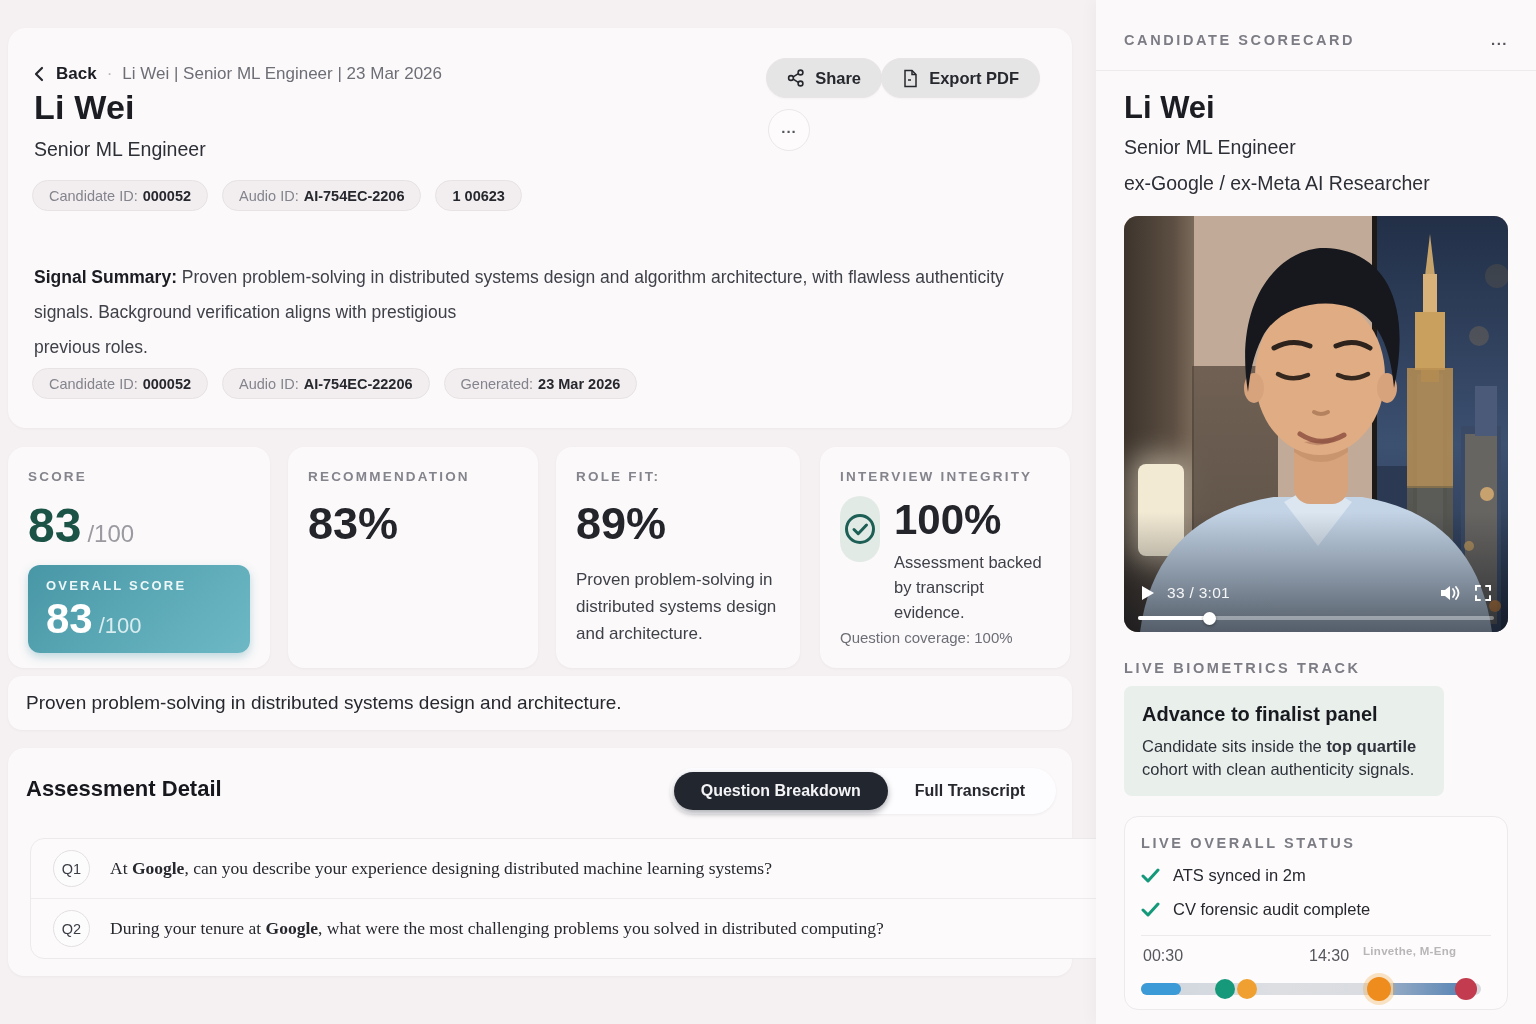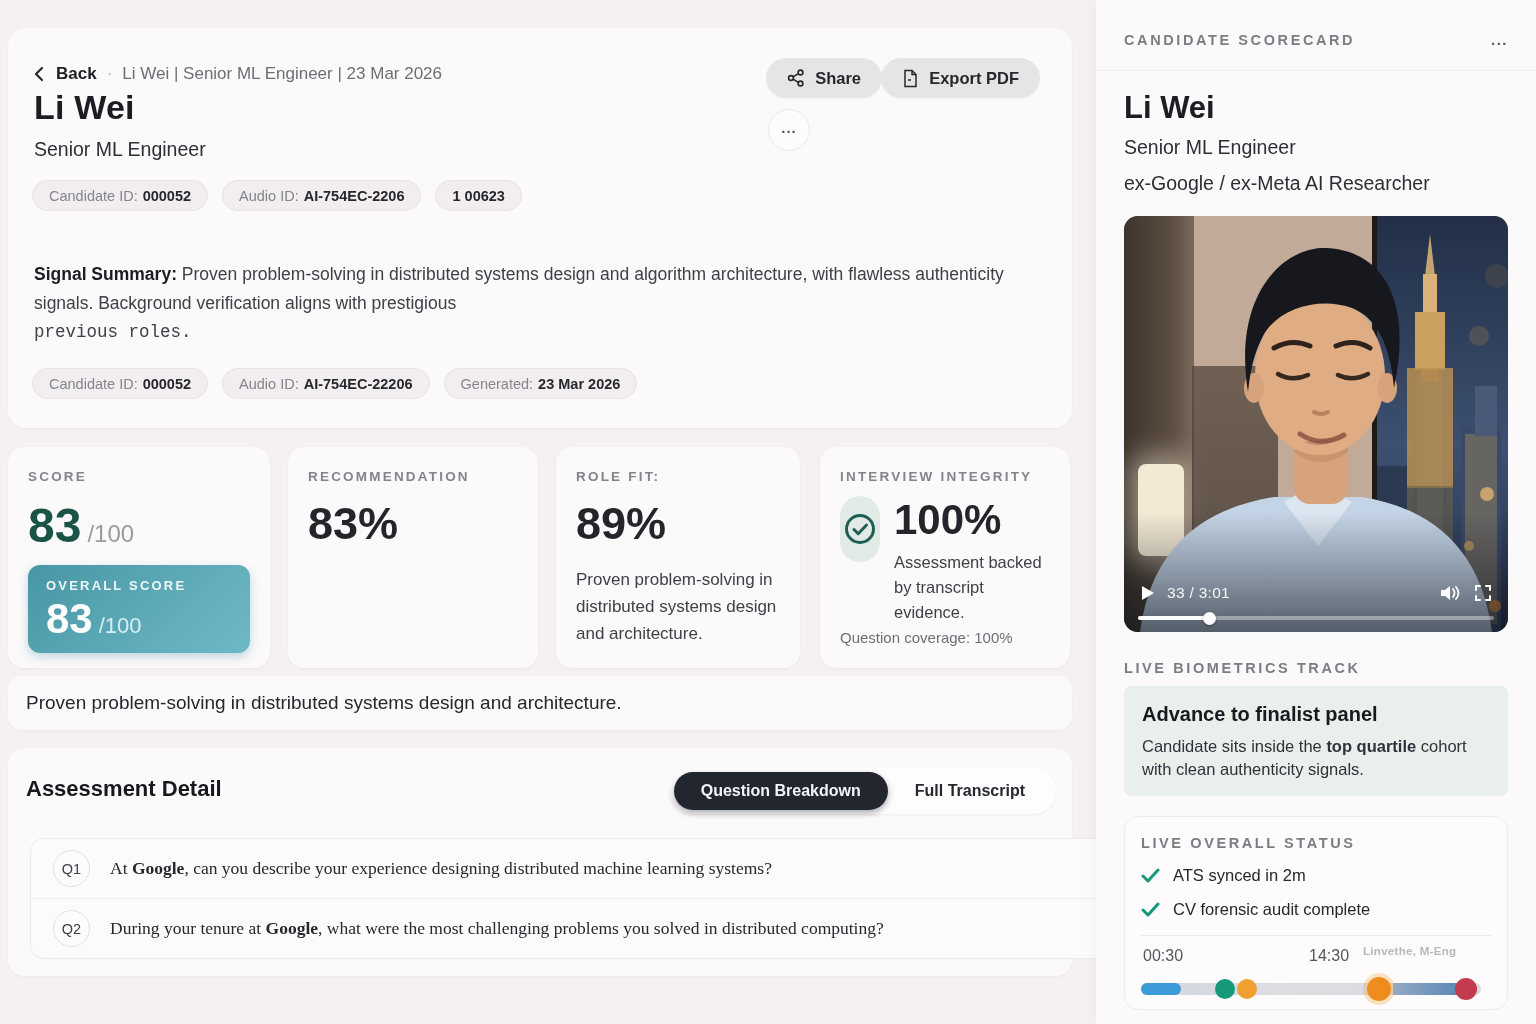--- a/index.html
+++ b/index.html
@@ -31,23 +31,23 @@
   #page-subtitle { left:26px; top:110px; font-size:19.5px; color:#2c2f35; }
 
   .chip-row { left:24px; display:flex; gap:14px; }
   #chips-top { top:152px; }
   #chips-bottom { top:340px; }
   .chip { height:31px; background:#f2eef0; border:1px solid #e7e3e5; border-radius:16px;
     display:flex; align-items:center; gap:5px; padding:0 16px; font-size:14.5px; }
   .chip .c-label { color:#84848c; }
   .chip .c-value { color:#26282e; font-weight:600; }
 
-  #summary { left:26px; top:232px; width:1005px; font-size:17.5px; line-height:29px; color:#3f4148; }
+  #summary { left:26px; top:232px; width:1005px; font-size:17.5px; line-height:35px; color:#3f4148; }
   #summary b { color:#1b1d23; }
-  .block { display:block;font-family:Liberation Mono, monospace; }
+  .block { display:block; }
 
   
   .stat-card { top:447px; height:221px; background:#fbf9fa; border-radius:16px;
     box-shadow:0 1px 3px rgba(20,20,30,.04); padding:22px 20px; }
   #stat-score   { left:8px;   width:262px; }
   #stat-reco    { left:288px; width:250px; }
   #stat-fit     { left:556px; width:244px; }
   #stat-integrity { left:820px; width:250px; }
 
   .stat-label { font-size:13.5px; letter-spacing:2.2px; color:#84848c; font-weight:600; }
@@ -129,21 +129,21 @@
   .vp-time { font-size:15.5px; letter-spacing:.3px; }
   .vp-spacer { flex:1; }
   .vp-bar { left:14px; right:14px; bottom:12px; height:4px; border-radius:2px;
     background:rgba(255,255,255,.38); }
   .vp-bar-fill { left:0; top:0; height:4px; width:20%; border-radius:2px; background:#ffffff; }
   .vp-handle { left:calc(20% - 6px); top:-4px; width:13px; height:13px; border-radius:50%;
     background:#ffffff; box-shadow:0 1px 3px rgba(0,0,0,.4); }
 
   #biometrics-label { left:28px; top:660px; font-size:14.5px; letter-spacing:2.6px;
     color:#7c7c84; font-weight:600; }
-  #advance-panel { left:28px; top:686px; width:384px; height:110px; background:#e9efeb;
+  #advance-panel { left:28px; top:686px; width:320px; height:110px; background:#e9efeb;
     border-radius:8px; padding:17px 18px; }
   #advance-panel .ap-title { font-size:20px; font-weight:700; color:#181a1f; }
   #advance-panel .ap-body { font-size:16.5px; line-height:23px; color:#2f323a; margin-top:9px; }
 
   #funnel-card { left:28px; top:816px; width:384px; height:194px; background:#fdfbfc;
     border:1px solid #eceaec; border-radius:14px; padding:18px 16px; }
   .fc-label { font-size:14.5px; letter-spacing:2.6px; color:#7c7c84; font-weight:600; }
   .fc-item { display:flex; align-items:center; gap:13px; margin-top:15px;
     font-size:16.5px; color:#26282e; }
   .fc-divider { height:1px; background:#ecebec; margin-top:16px; }

